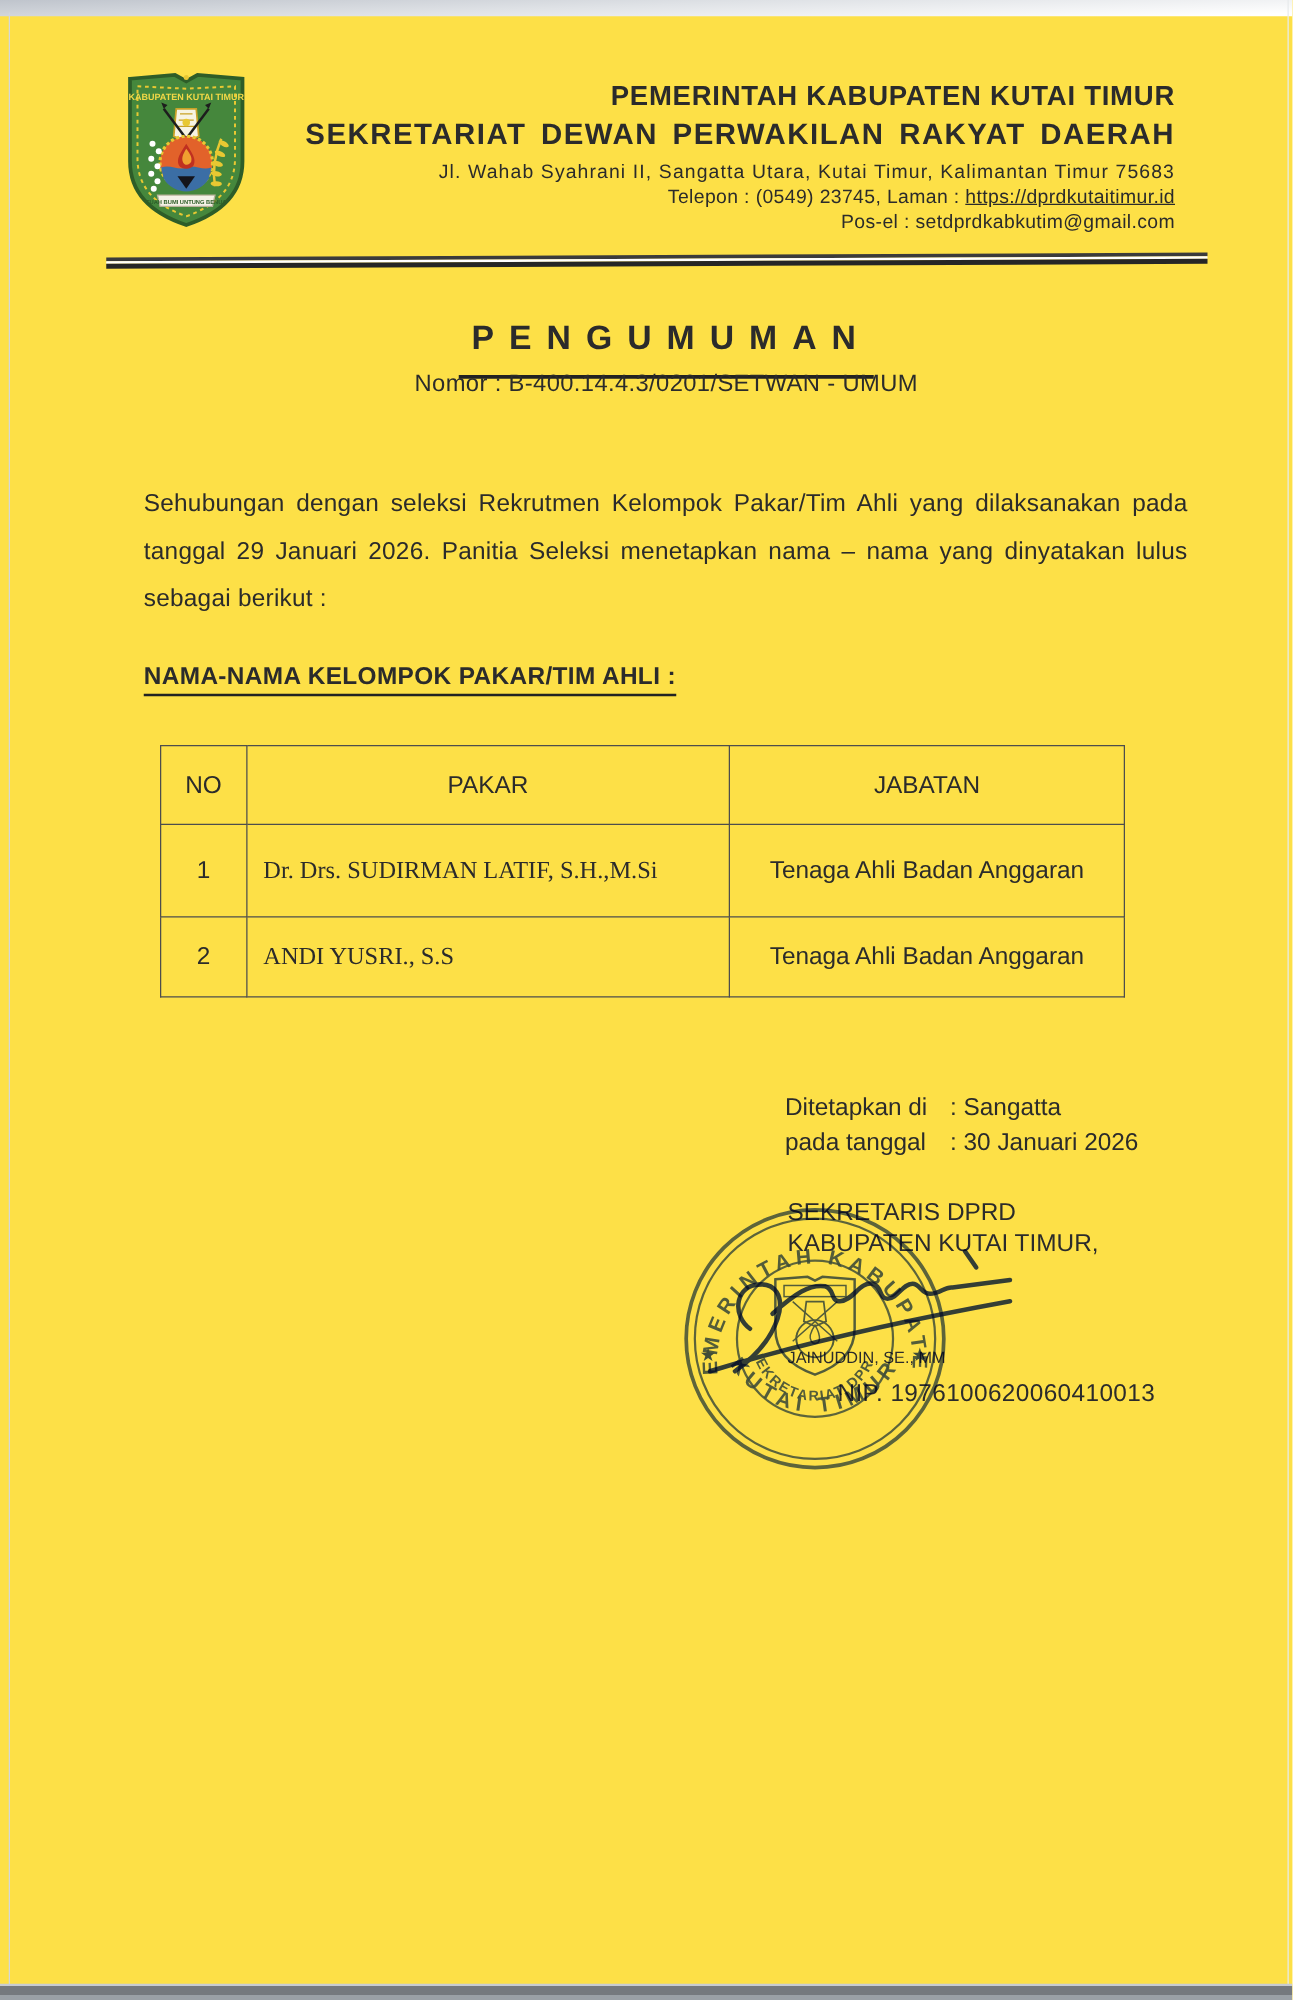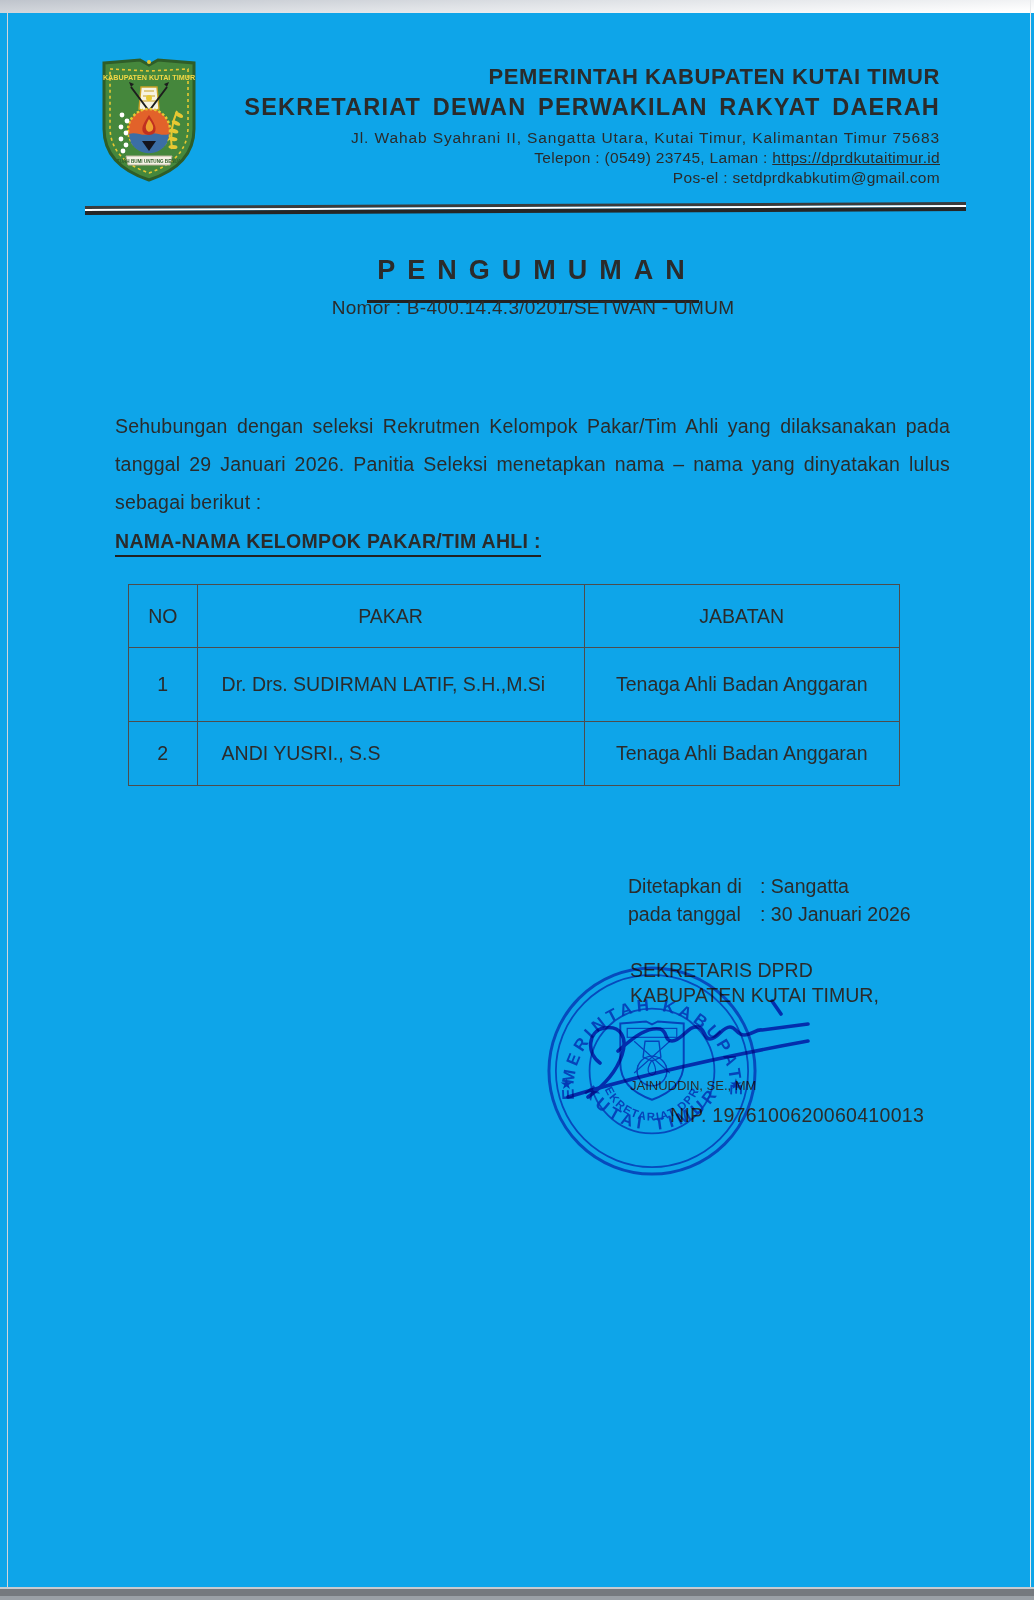--- a/index.html
+++ b/index.html
@@ -1,17 +1,17 @@
 <!DOCTYPE html>
 <html><head>
 <meta charset="utf-8">
 <style>
   * { margin:0; padding:0; box-sizing:border-box; }
   body { background:#ffffff; font-family:"Liberation Sans", sans-serif; color:#2b2b2b; }
-  .page { position:relative; width:1034px; height:1600px; background:#0ea5e9; overflow:hidden; }
+  .page { position:relative; width:1034px; height:1600px; background:#fde047; overflow:hidden; }
 
   
   .scan-top { position:absolute; left:0; top:0; width:1034px; height:13px;
     background:linear-gradient(178deg,#bfc4cc 0%, #dfe2e6 45%, #ffffff 95%); }
   .scan-left { position:absolute; left:7px; top:10px; width:1px; height:1578px; background:#d3d6da; }
   .scan-right { position:absolute; right:3px; top:0; width:1px; height:1600px; background:#e8eaec; }
   .scan-bottom { position:absolute; left:0; top:1587px; width:1034px; height:13px;
     background:linear-gradient(to bottom,#c7cbd0 0 2px, #75797e 2px 9px, #9aa0a6 9px 100%); }
 
   
@@ -28,31 +28,31 @@
   .rule .r2 { height:2px; background:#ffffff; }
   .rule .r3 { height:4px; background:#262626; }
 
   
   .title-wrap { position:absolute; left:0; top:255px; width:1066px; text-align:center; }
   .title { display:inline-block; font-size:27px; font-weight:bold; letter-spacing:12px;
     border-bottom:3px solid #222; padding:0 2px 14px 10px; }
   .nomor { position:absolute; left:0; top:297px; width:1066px; text-align:center; font-size:19px; letter-spacing:0.3px; }
 
   
-  .para { position:absolute; left:115px; top:407px; width:835px; font-size:19.5px;
+  .para { position:absolute; left:115px; top:384px; width:835px; font-size:19.5px;
     line-height:38px; text-align:justify; letter-spacing:0.2px; }
   .section-head { position:absolute; left:115px; top:530px; font-size:19.5px; font-weight:bold;
     letter-spacing:0.3px; border-bottom:2px solid #222; padding-bottom:2px; }
 
   
-  table.res { position:absolute; left:128px; top:584px; width:772px; border-collapse:collapse; font-size:19.5px; }
+  table.res { position:absolute; left:128px; top:596px; width:772px; border-collapse:collapse; font-size:19.5px; }
   table.res th, table.res td { border:1px solid #4d4d4d; vertical-align:middle; font-weight:normal; }
   table.res th { height:63px; text-align:center; }
   table.res td { text-align:center; }
-  table.res td.nama { text-align:left; padding-left:24px; }
+  table.res td.nama { text-align:left; padding-left:13px;font-family:Liberation Serif, serif; }
   tr.row1 td { height:74px; }
   tr.row2 td { height:64px; }
 
   
   .sig-place { position:absolute; left:628px; top:872px; font-size:19.5px; line-height:28px; }
   .sig-row { display:flex;align-items:center; }
   .sig-lbl { width:132px; }
   .sig-ttl { position:absolute; left:630px; top:958px; font-size:19.5px; line-height:25px; }
   .sig-name { position:absolute; left:630px; top:1078px; font-size:13px; }
   .sig-nip  { position:absolute; left:630px; top:1104px; font-size:19.5px; letter-spacing:0.3px;padding-left:40px; }

